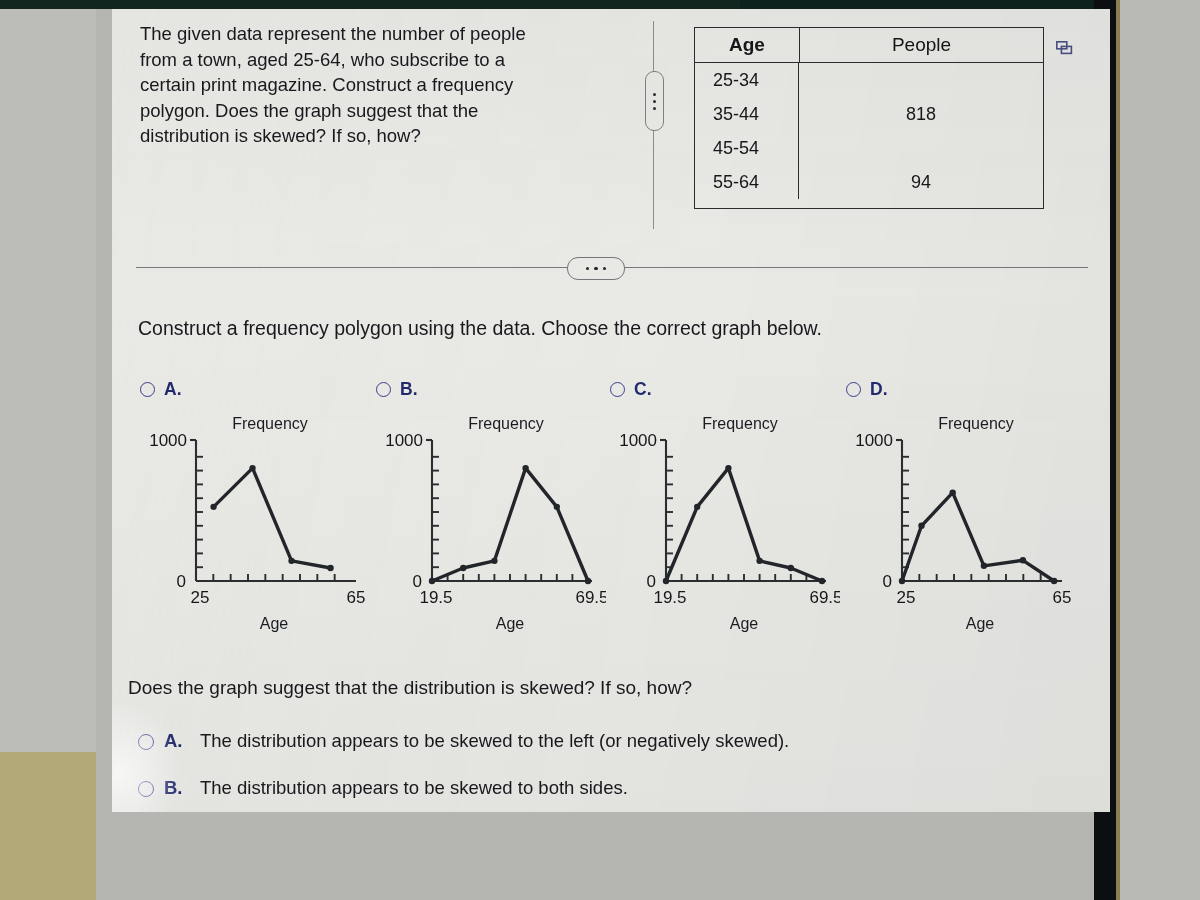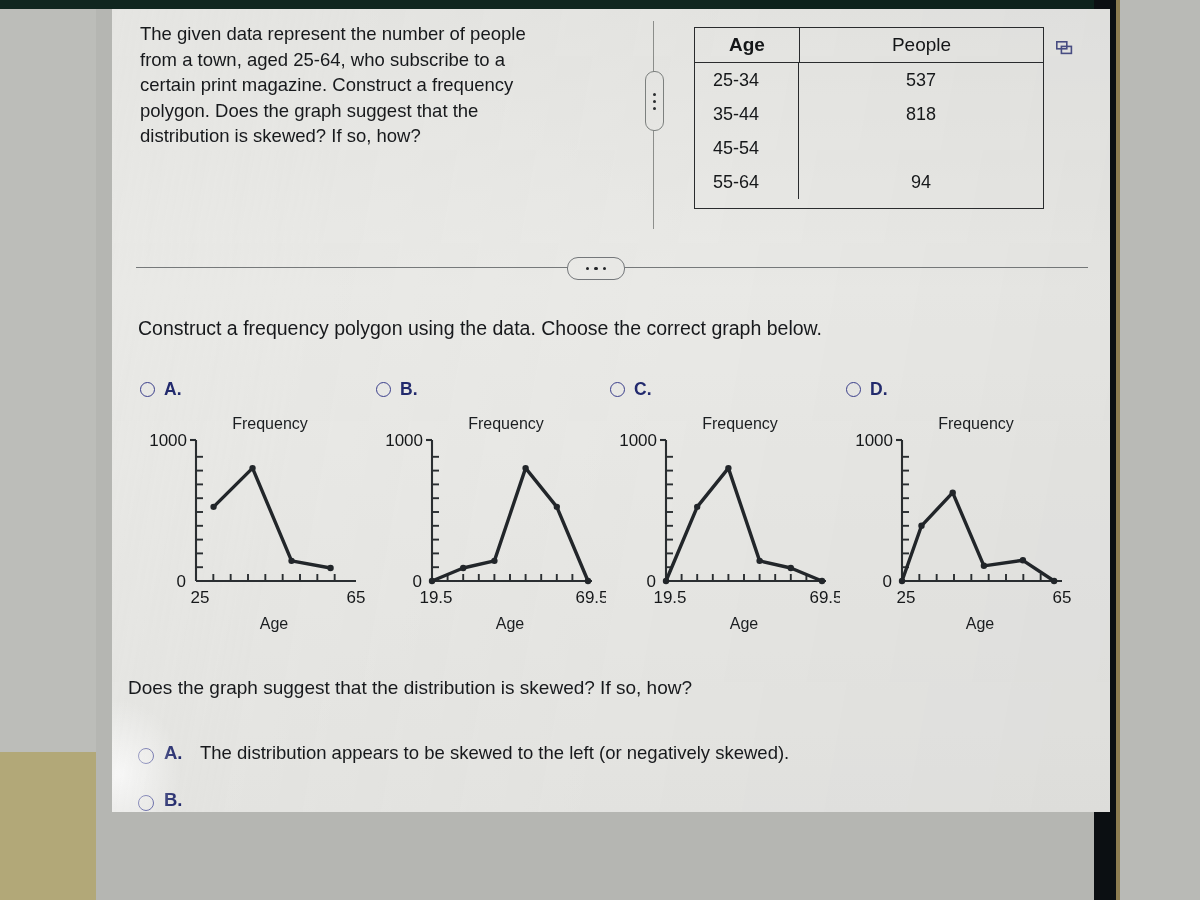--- a/index.html
+++ b/index.html
@@ -271,21 +271,21 @@
     color: #17191c;
   }
   .ans-list {
     position: absolute;
     left: 26px;
     top: 708px;
     width: 900px;
   }
   .ans-item {
     display: flex;
-    align-items: flex-end;
+    align-items: center;
     height: 47px;
     gap: 10px;
   }
   .ans-radio {
     width: 16px; height: 16px;
     border: 1.9px solid #3b4090;
     border-radius: 50%;
     box-sizing: border-box;
     margin-top: 3px;
     flex: none;
@@ -328,21 +328,20 @@
     <span></span>
   </div>
 
   <div id="tbl-wrap">
     <div id="tbl-head-row">
       <div class="c1">Age</div>
       <div class="c2">People</div>
     </div>
     <div class="tbl-row">
       <div class="c1">25-34</div>
-      <div class="c2">537</div>
     </div>
     <div class="tbl-row">
       <div class="c1">35-44</div>
       <div class="c2">818</div>
     </div>
     <div class="tbl-row">
       <div class="c1">45-54</div>
     </div>
     <div class="tbl-row">
       <div class="c1">55-64</div>
@@ -542,20 +541,21 @@
 
   <div class="ans-list">
     <div class="ans-item">
       <div class="ans-radio"></div>
       <div class="ans-letter">A.</div>
       <div class="ans-text">The distribution appears to be skewed to the left (or negatively skewed).</div>
     </div>
     <div class="ans-item">
       <div class="ans-radio"></div>
       <div class="ans-letter">B.</div>
+      <div class="ans-text">The distribution appears to be skewed to both sides.</div>
     </div>
     <div class="ans-item">
       <div class="ans-radio"></div>
       <div class="ans-letter">D.</div>
     </div>
   </div>
 
   <div id="screen-glare"></div>
 </div>
 

